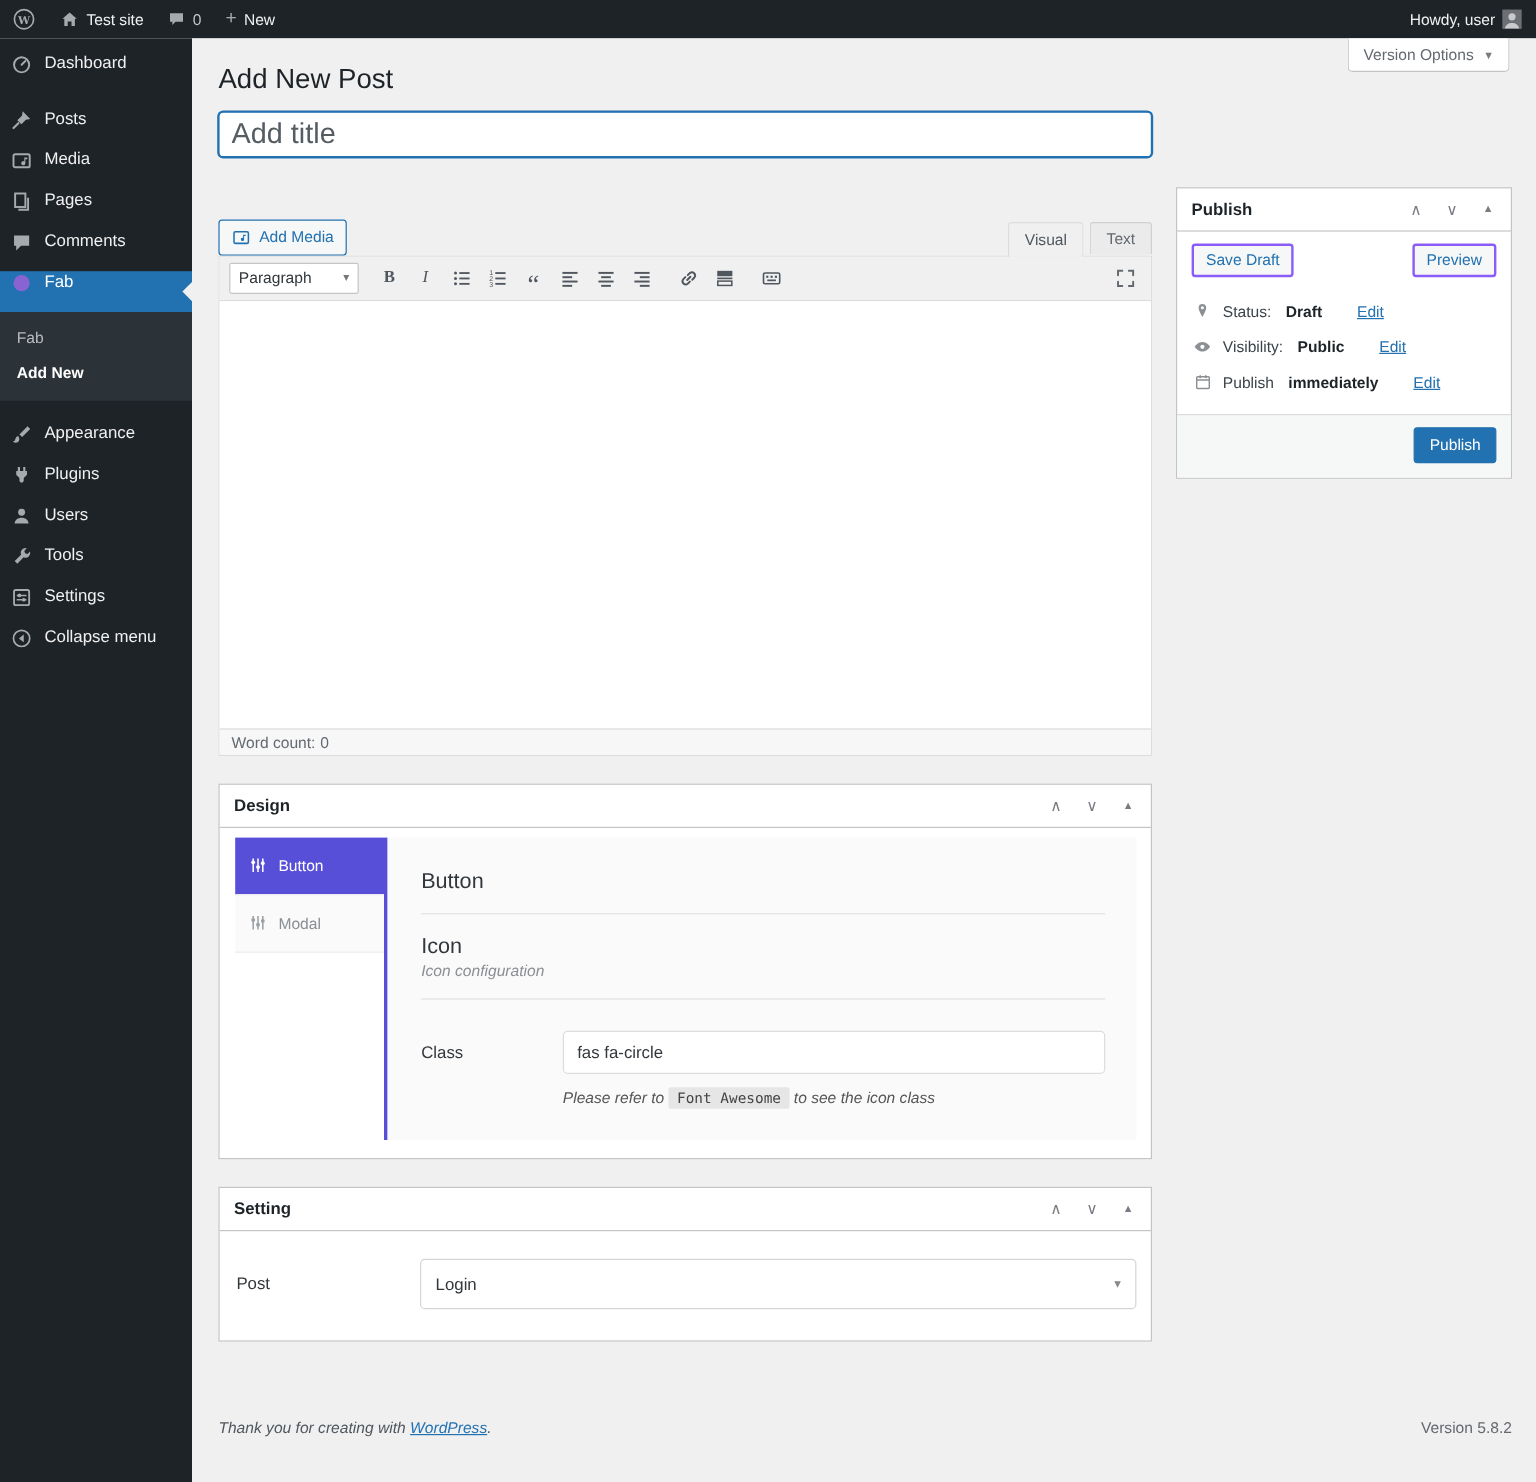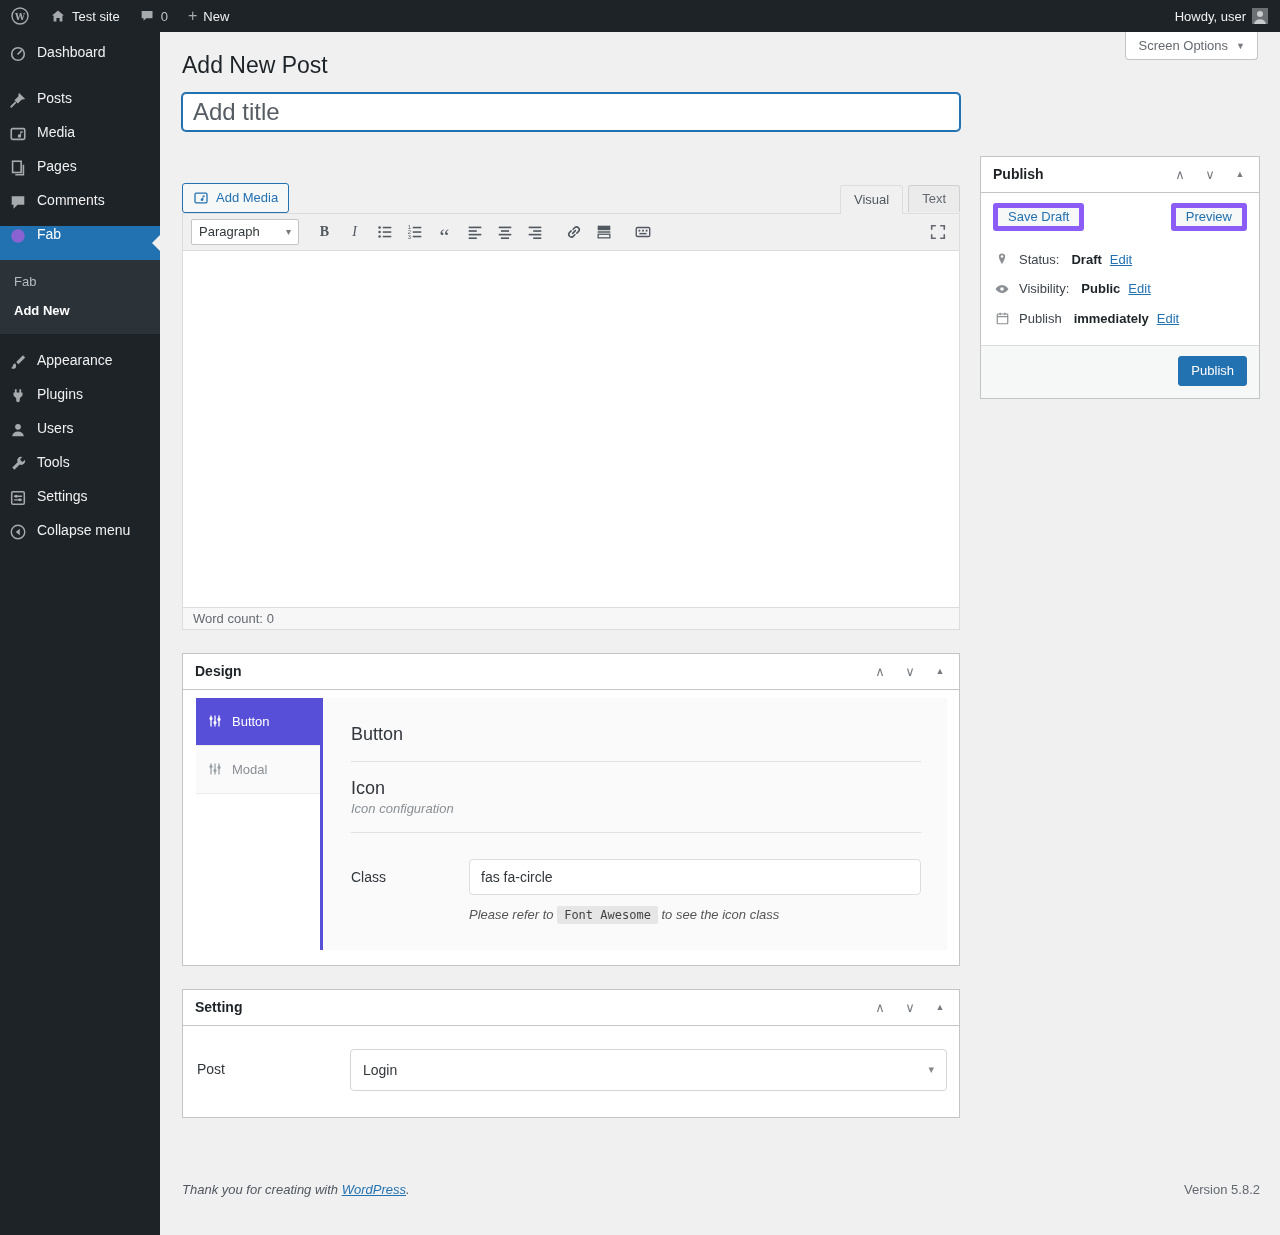--- a/index.html
+++ b/index.html
@@ -136,28 +136,28 @@
   .select-box {
     flex:1; height:42px; background:#fff; border:1px solid #d5d5d5; border-radius:4px;
     display:flex; align-items:center; justify-content:space-between; padding:0 12px;
     font-size:14px; color:#32373c; cursor:pointer;
   }
   .select-box .sel-caret { color:#888; font-size:11px; }
   
   .side-postbox { margin-top:0; }
   .minor-actions { padding:10px 12px; display:flex; justify-content:space-between; }
   .btn-secondary {
-    height:28px; padding:0 10px; background:#f6f7f7; border:5px solid #8b5cf6;
+    height:28px; padding:0 10px; background:#f6f7f7; border:2px solid #8b5cf6;
     border-radius:3px; color:#2271b1; font-size:13px; cursor:pointer;
   }
   .misc-section { padding:4px 12px 12px; }
   .misc-row { display:flex; align-items:center; gap:8px; padding:7px 0; font-size:13px; color:#3c434a; }
   .misc-row .misc-ic { color:#8c8f94; display:flex; align-items:center; width:18px; justify-content:center; }
   .misc-row b { color:#1d2327; margin-left:4px; }
-  .edit-link { color:#2271b1; text-decoration:underline; margin-left:0; cursor:pointer; }
+  .edit-link { color:#2271b1; text-decoration:underline; margin-left:21px; cursor:pointer; }
   .major-actions {
     background:#f6f7f7; border-top:1px solid #dcdcde; padding:10px 12px 12px;
     display:flex; justify-content:flex-end;
   }
   .btn-primary {
     height:30px; padding:0 12px; background:#2271b1; border:1px solid #2271b1;
     border-radius:3px; color:#fff; font-size:13px; cursor:pointer;
   }
   
   .footer { margin-top:64px; display:flex; justify-content:space-between; font-size:13px; }
@@ -323,21 +323,21 @@
             <circle cx="10" cy="10" r="7.5" fill="none" stroke="currentColor" stroke-width="1.6"></circle>
             <path fill="currentColor" d="M12 6.5L7.5 10l4.5 3.5z"></path>
           </svg>
       </span>
       <span>Collapse menu</span>
     </div>
   </div>
 
   <div class="main">
     <button class="screen-options">
-      <span>Screen Options</span>
+      <span>Version Options</span>
       <span class="so-caret">▼</span>
     </button>
 
     <h1 class="page-title">Add New Post</h1>
 
     <div class="columns">
 
       <div class="col-main">
         <input class="title-input" type="text" placeholder="Add title" style="">
 

